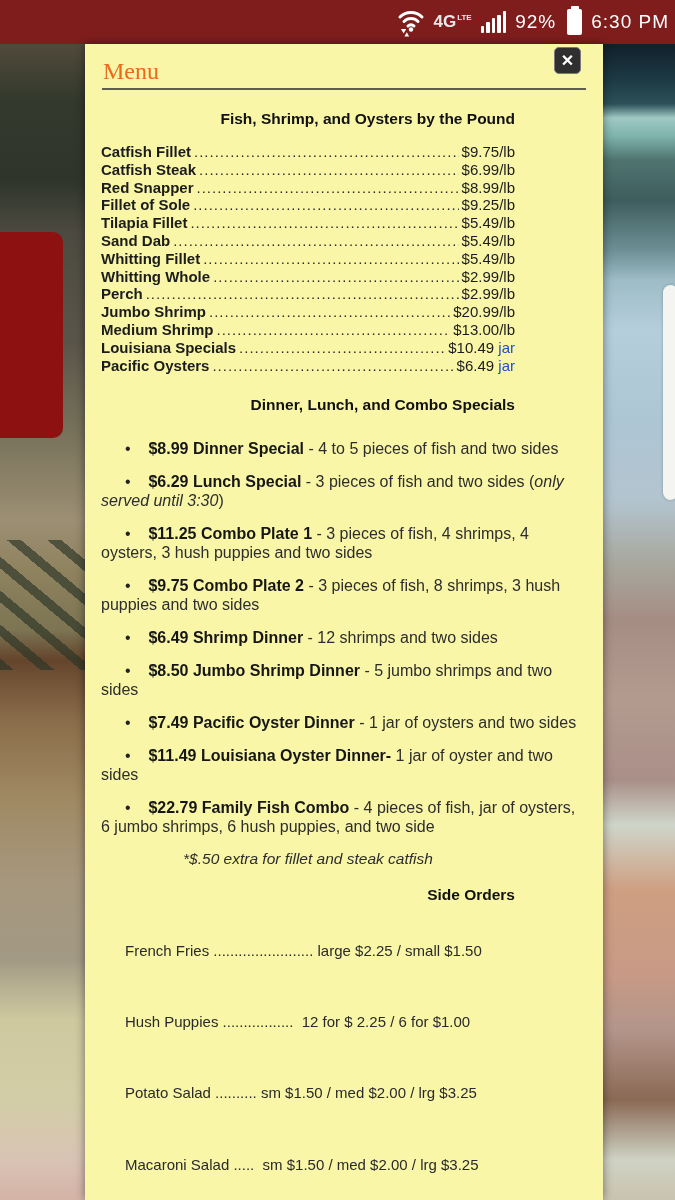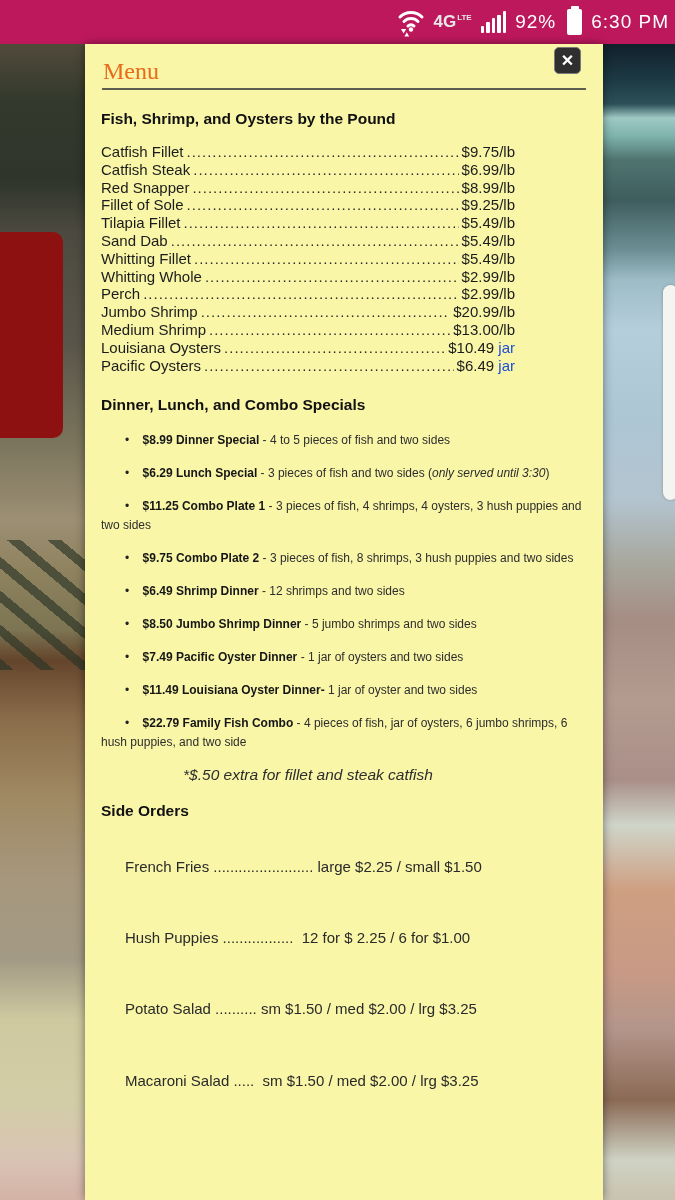--- a/index.html
+++ b/index.html
@@ -34,21 +34,21 @@
   .red-banner{
     position:absolute;left:0;top:232px;width:63px;height:206px;
     background:#8e1111;border-radius:0 10px 10px 0;
   }
   .scroll-thumb{
     position:absolute;right:-3px;top:285px;width:15px;height:215px;
     background:#f4f4f1;border-radius:10px;box-shadow:0 0 3px rgba(0,0,0,.25);
   }
   
   .status-bar{
-    position:absolute;left:0;top:0;width:675px;height:44px;background:#be185d;
+    position:absolute;left:0;top:0;width:675px;height:44px;background:#7f1d1d;
     display:flex;align-items:center;justify-content:flex-end;
     color:#fff;gap:9px;padding-right:6px;box-sizing:border-box;
   }
   .sb-text{font-size:19px;line-height:44px;letter-spacing:1px;}
   .fourg{font-size:17px;font-weight:bold;color:#e8e8e8;letter-spacing:0;}
   .lte{font-size:8px;vertical-align:super;letter-spacing:0;margin-left:1px;}
   .sig{display:flex;align-items:flex-end;gap:2px;height:22px;}
   .sig i{display:block;width:3.5px;background:#fff;border-radius:1px;}
   .battery{position:relative;width:15px;height:26px;background:#fff;border-radius:2px;margin-left:2px;}
   .battery::before{content:"";position:absolute;top:-3px;left:3.5px;width:8px;height:3px;background:#fff;border-radius:1px 1px 0 0;}
@@ -62,34 +62,34 @@
   .modal-title{font-family:"Liberation Serif","DejaVu Serif",serif;font-size:24px;line-height:26px;color:#e96a1c;}
   .close-btn{
     position:absolute;top:3px;right:22px;width:27px;height:27px;
     background:#2f2f2f;border:1px solid #7a7a7a;border-radius:5px;
     color:#fff;font-size:16px;font-weight:bold;line-height:25px;text-align:center;
     cursor:pointer;box-sizing:border-box;padding:0;
   }
   .divider{height:2px;background:#5d5d50;margin:0 17px;}
   .content{padding:0 16px;}
   .col{width:414px;}
-  .section-title{font-weight:bold;font-size:15.5px;color:#111;text-align:left;}
+  .section-title{font-weight:bold;font-size:15.5px;color:#111;text-align:right;}
   .t-pound{margin-top:20px;}
   .t-specials{margin-top:22px;}
   .t-sides{margin-top:18px;}
   
   .price-list{margin-top:15px;width:414px;font-size:15px;line-height:17.8px;color:#1c1c1c;}
   .price-row{display:flex;align-items:baseline;}
-  .price-name{font-weight:normal;white-space:nowrap;}
+  .price-name{font-weight:bold;white-space:nowrap;}
   .price-leader{flex:1;overflow:hidden;white-space:nowrap;margin:0 3px;color:#2a2a2a;}
   .price-leader::after{content:"....................................................................................";letter-spacing:1px;}
   .price-val{white-space:nowrap;text-align:right;}
   .price-unit{color:#1d4ed8;}
   
-  .bullets{margin-top:17px;font-size:12px;line-height:19px;color:#2d2d2d;}
+  .bullets{margin-top:25px;font-size:16px;line-height:19px;color:#2d2d2d;}
   .bullet{text-indent:24px;margin-bottom:14px;}
   .bullet::before{content:"\2022\00a0\00a0\00a0\00a0";color:#222;}
   .b-bold{font-weight:bold;color:#161616;}
   .b-it{font-style:italic;}
   .footnote{margin-top:8px;font-style:italic;font-size:15.5px;color:#2d2d2d;text-align:center;}
   
   .side-lines{margin-top:2px;margin-left:24px;font-size:15px;line-height:17.8px;color:#2a2a2a;white-space:pre;}
 </style>
 </head>
 <body>
@@ -206,21 +206,21 @@
   </div>
 
   <div class="price-row">
     <span class="price-name">Medium Shrimp</span>
     <span class="price-leader"></span>
     <span class="price-val">$13.00/lb</span>
 
   </div>
 
   <div class="price-row">
-    <span class="price-name">Louisiana Oysters</span>
+    <span class="price-name">Louisiana Specials</span>
     <span class="price-leader"></span>
     <span class="price-val">$10.49</span>
     <span class="price-unit">&nbsp;jar</span>
   </div>
 
   <div class="price-row">
     <span class="price-name">Pacific Oysters</span>
     <span class="price-leader"></span>
     <span class="price-val">$6.49</span>
     <span class="price-unit">&nbsp;jar</span>

